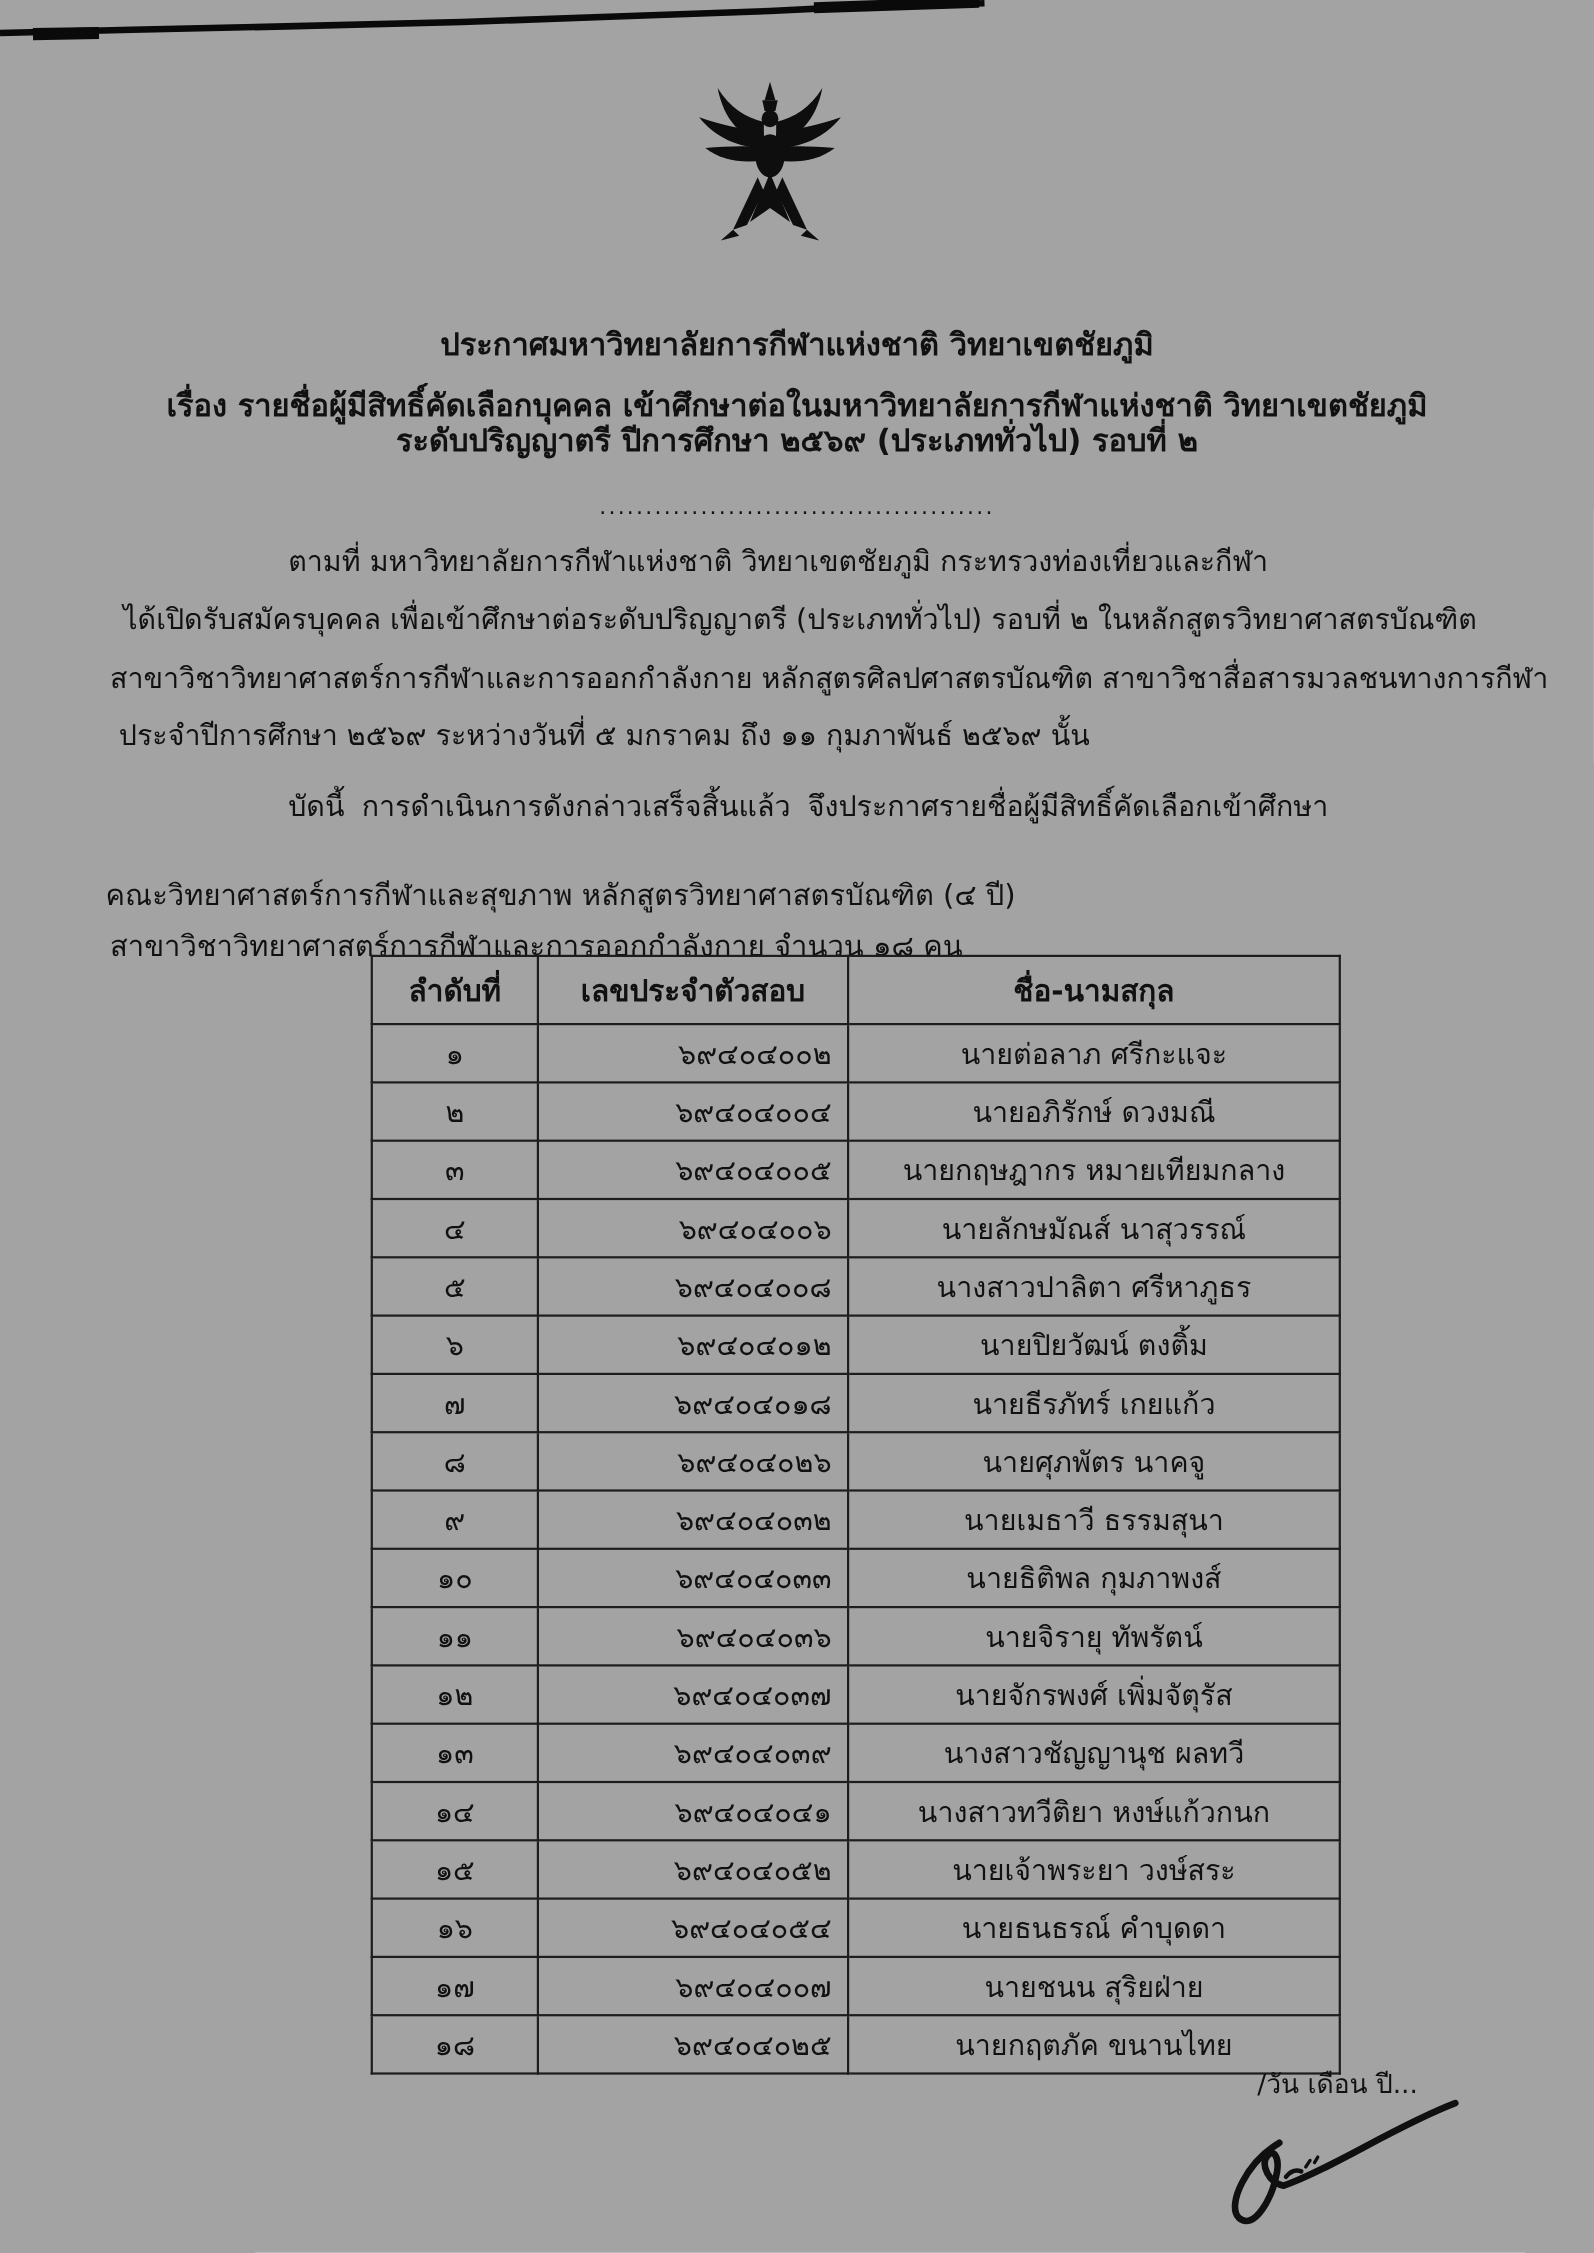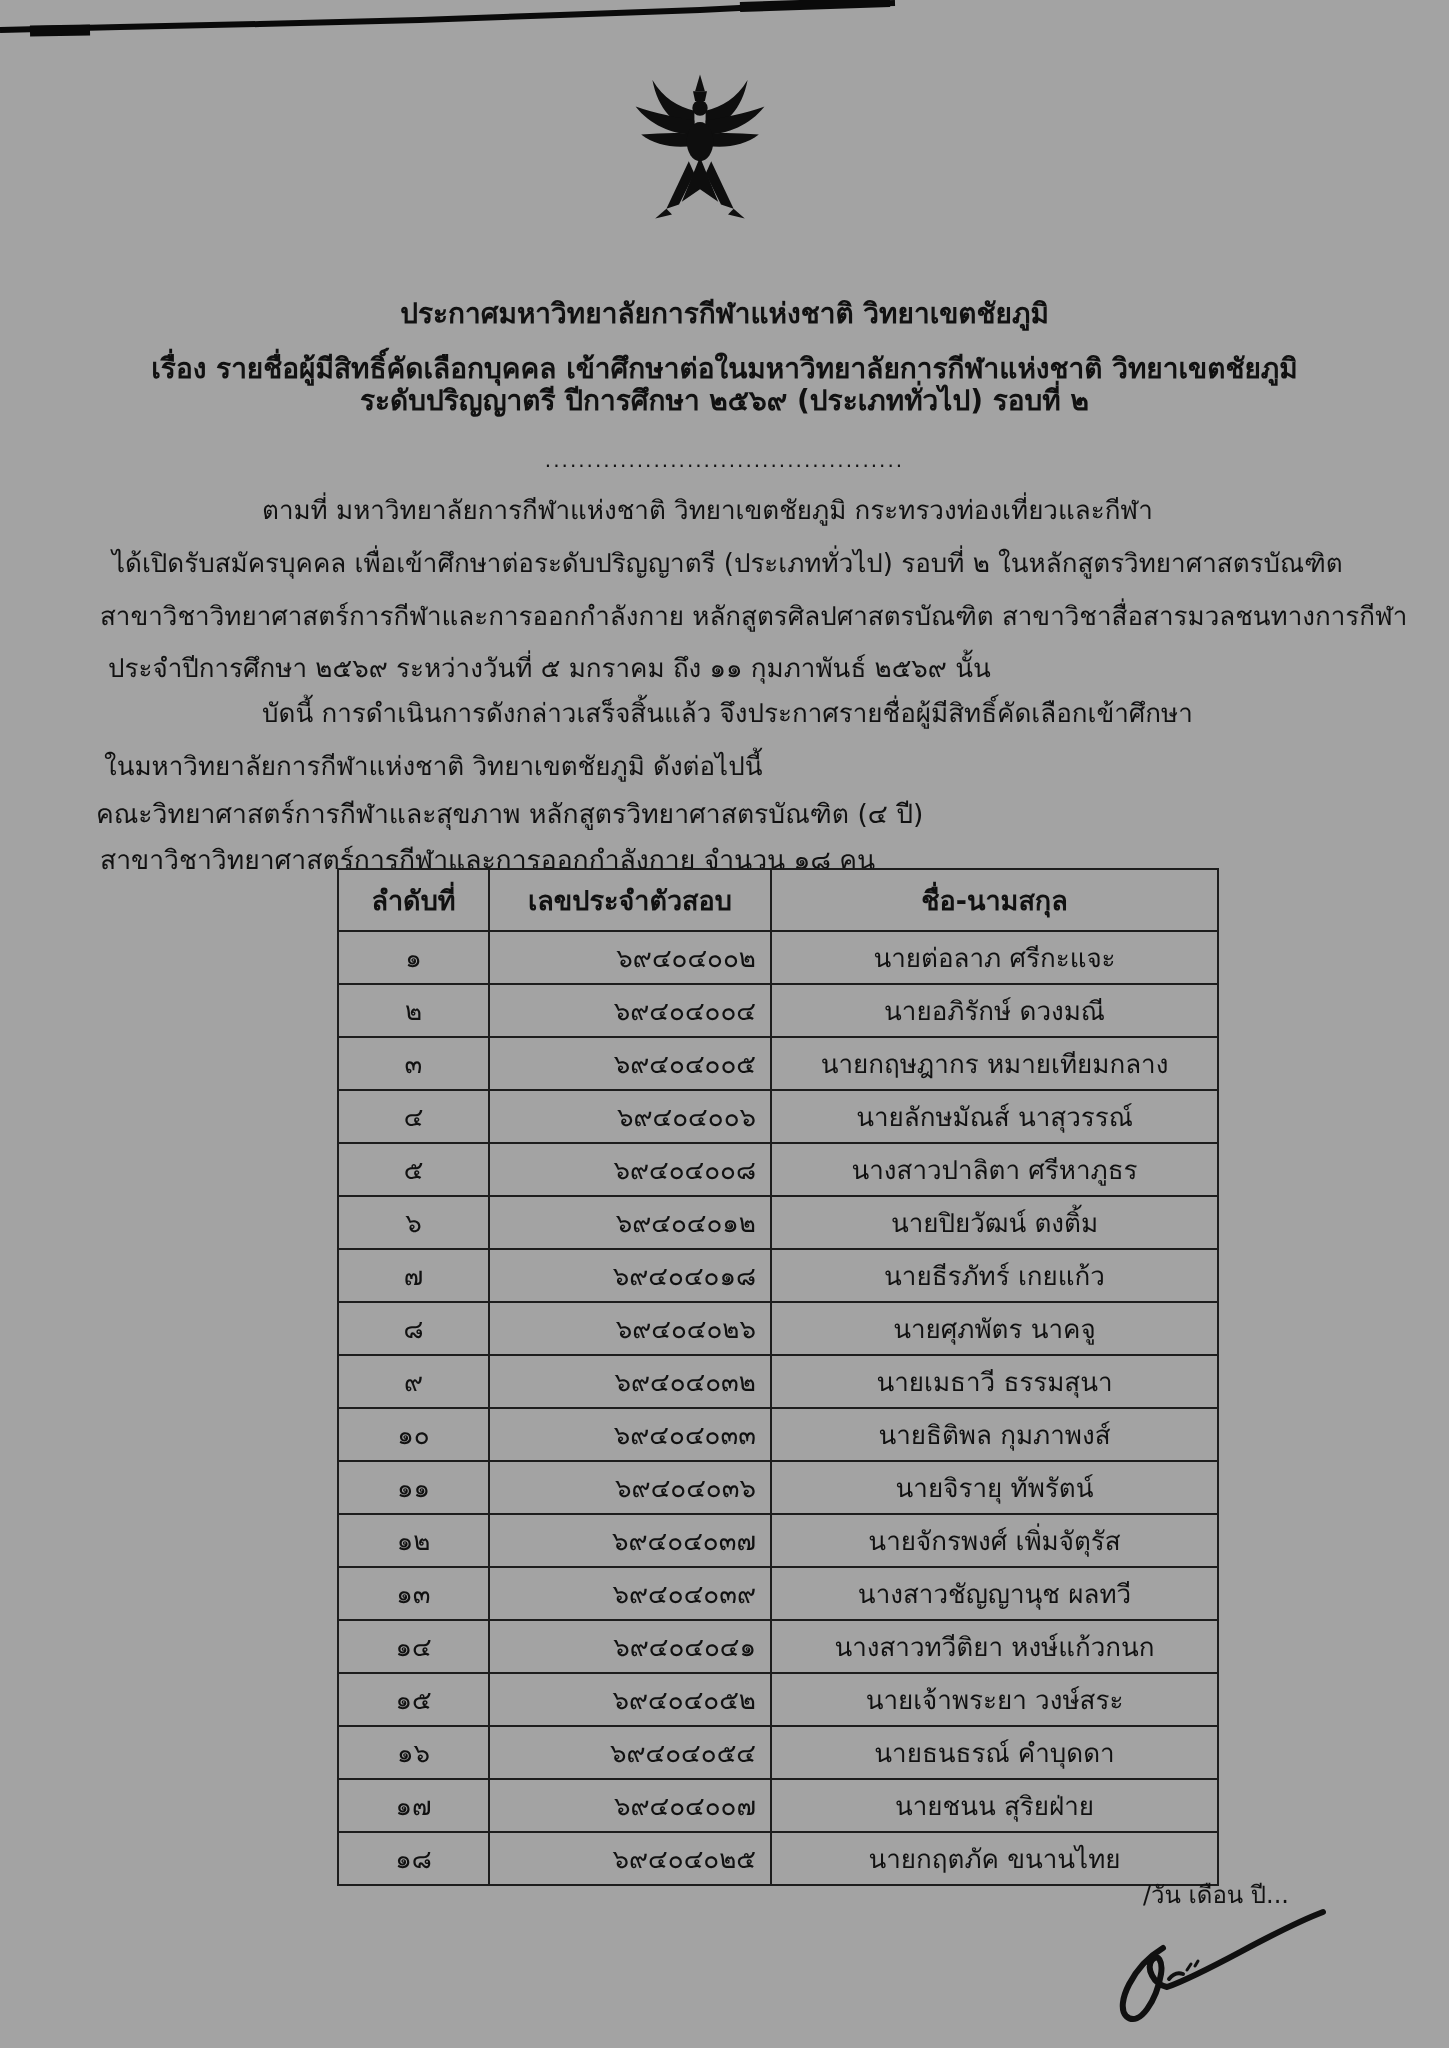--- a/index.html
+++ b/index.html
@@ -78,22 +78,21 @@
   <div class="abs title-line" style="top:291px;">ประกาศมหาวิทยาลัยการกีฬาแห่งชาติ วิทยาเขตชัยภูมิ</div>
   <div class="abs title-line" style="top:346px;">เรื่อง รายชื่อผู้มีสิทธิ์คัดเลือกบุคคล เข้าศึกษาต่อในมหาวิทยาลัยการกีฬาแห่งชาติ วิทยาเขตชัยภูมิ</div>
   <div class="abs title-line" style="top:378px;">ระดับปริญญาตรี ปีการศึกษา ๒๕๖๙ (ประเภททั่วไป) รอบที่ ๒</div>
   <div class="abs dots" style="top:448px;">...........................................</div>
 
   <div class="abs body-line" style="left:262px;top:489px;">ตามที่ มหาวิทยาลัยการกีฬาแห่งชาติ วิทยาเขตชัยภูมิ กระทรวงท่องเที่ยวและกีฬา</div>
   <div class="abs body-line" style="left:112px;top:542px;">ได้เปิดรับสมัครบุคคล เพื่อเข้าศึกษาต่อระดับปริญญาตรี (ประเภททั่วไป) รอบที่ ๒ ในหลักสูตรวิทยาศาสตรบัณฑิต</div>
   <div class="abs body-line" style="left:100px;top:595px;">สาขาวิชาวิทยาศาสตร์การกีฬาและการออกกำลังกาย หลักสูตรศิลปศาสตรบัณฑิต สาขาวิชาสื่อสารมวลชนทางการกีฬา</div>
   <div class="abs body-line" style="left:108px;top:647px;">ประจำปีการศึกษา ๒๕๖๙ ระหว่างวันที่ ๕ มกราคม ถึง ๑๑ กุมภาพันธ์ ๒๕๖๙ นั้น</div>
 
-  <div class="abs body-line" style="left:262px;top:692px;">บัดนี้ การดำเนินการดังกล่าวเสร็จสิ้นแล้ว จึงประกาศรายชื่อผู้มีสิทธิ์คัดเลือกเข้าศึกษา</div>
-  <div class="abs body-line" style="left:104px;top:745px;">ในมหาวิทยาลัยการกีฬาแห่งชาติ วิทยาเขตชัยภูมิ ดังต่อไปนี้</div>
+  <div class="abs body-line" style="left:262px;top:712px;font-family:Liberation Mono, monospace;">บัดนี้ การดำเนินการดังกล่าวเสร็จสิ้นแล้ว จึงประกาศรายชื่อผู้มีสิทธิ์คัดเลือกเข้าศึกษา</div>
 
   <div class="abs heading-line" style="left:96px;top:793px;">คณะวิทยาศาสตร์การกีฬาและสุขภาพ หลักสูตรวิทยาศาสตรบัณฑิต (๔ ปี)</div>
   <div class="abs heading-line" style="left:100px;top:839px;">สาขาวิชาวิทยาศาสตร์การกีฬาและการออกกำลังกาย  จำนวน ๑๘ คน</div>
 
   <table class="results">
     <thead>
       <tr>
         <th class="col-no">ลำดับที่</th>
         <th class="col-id">เลขประจำตัวสอบ</th>
         <th class="col-name">ชื่อ-นามสกุล</th>

